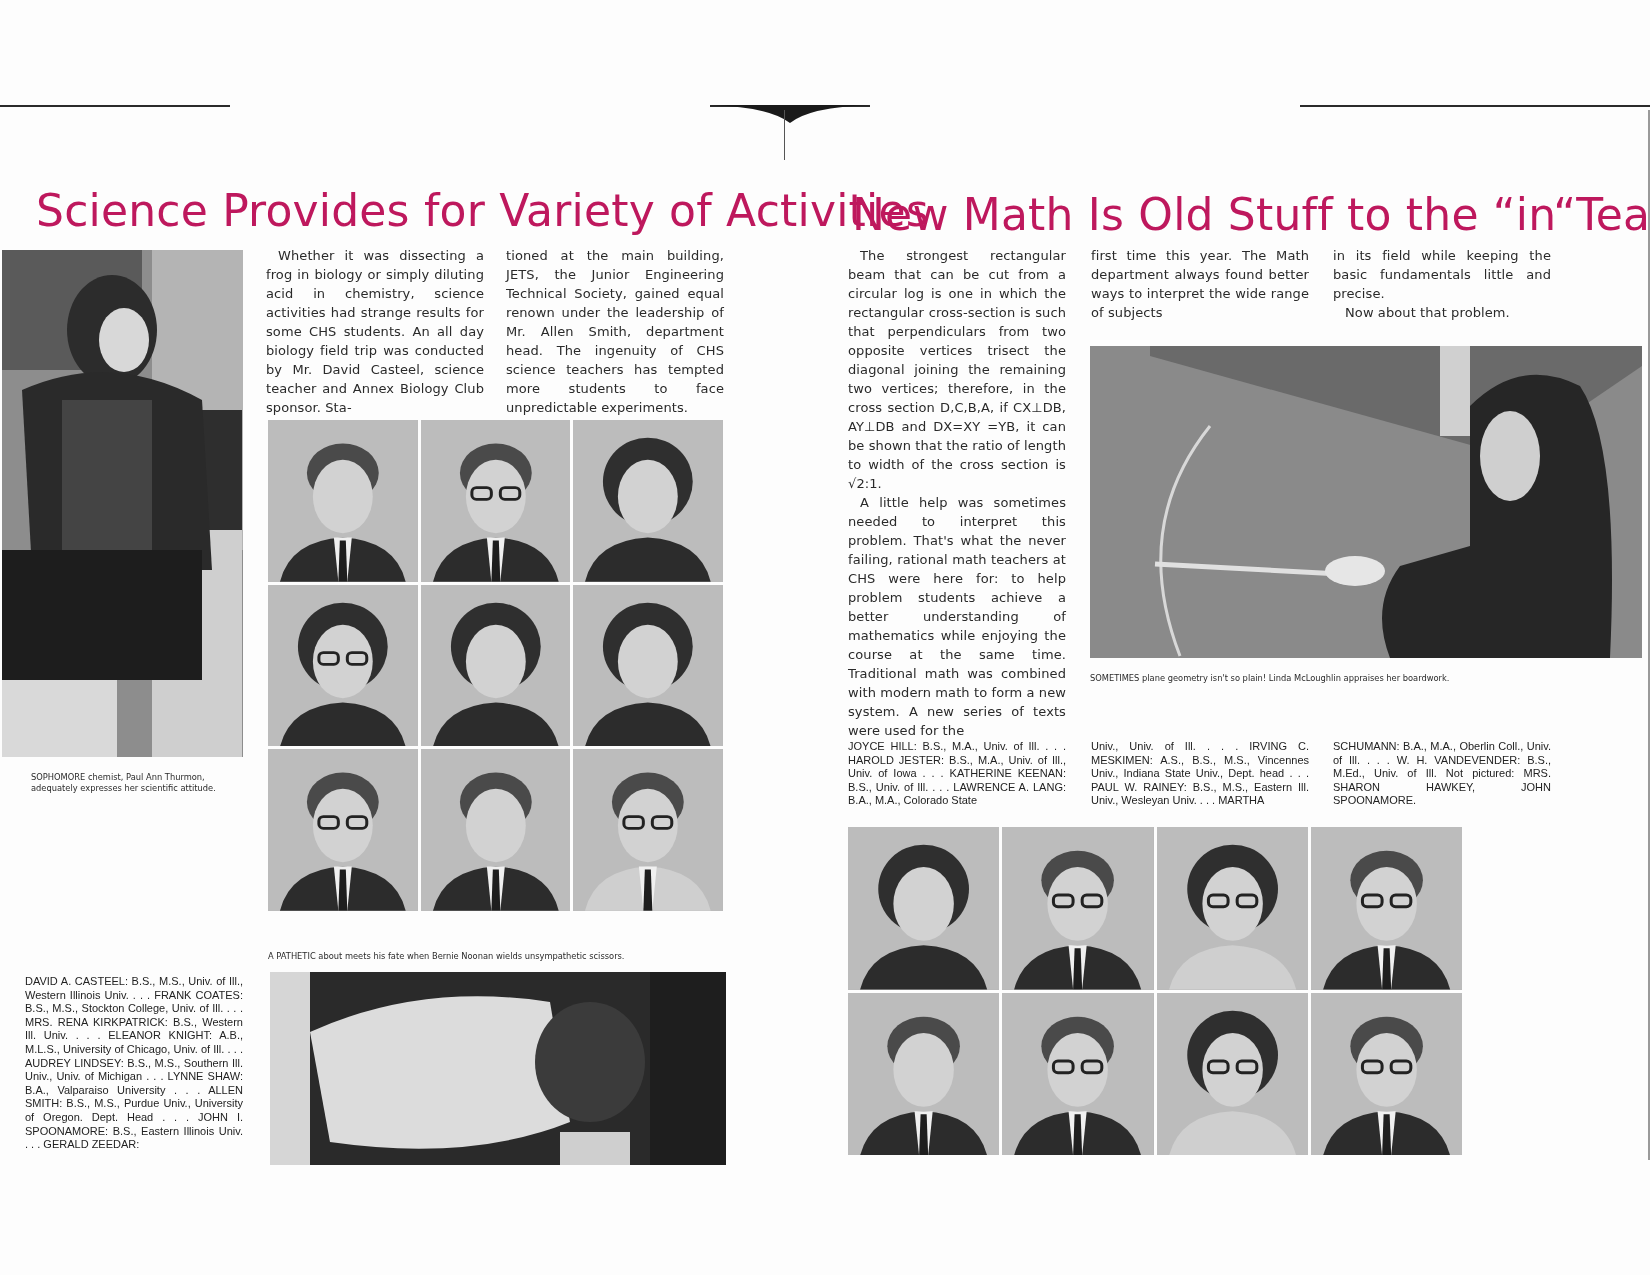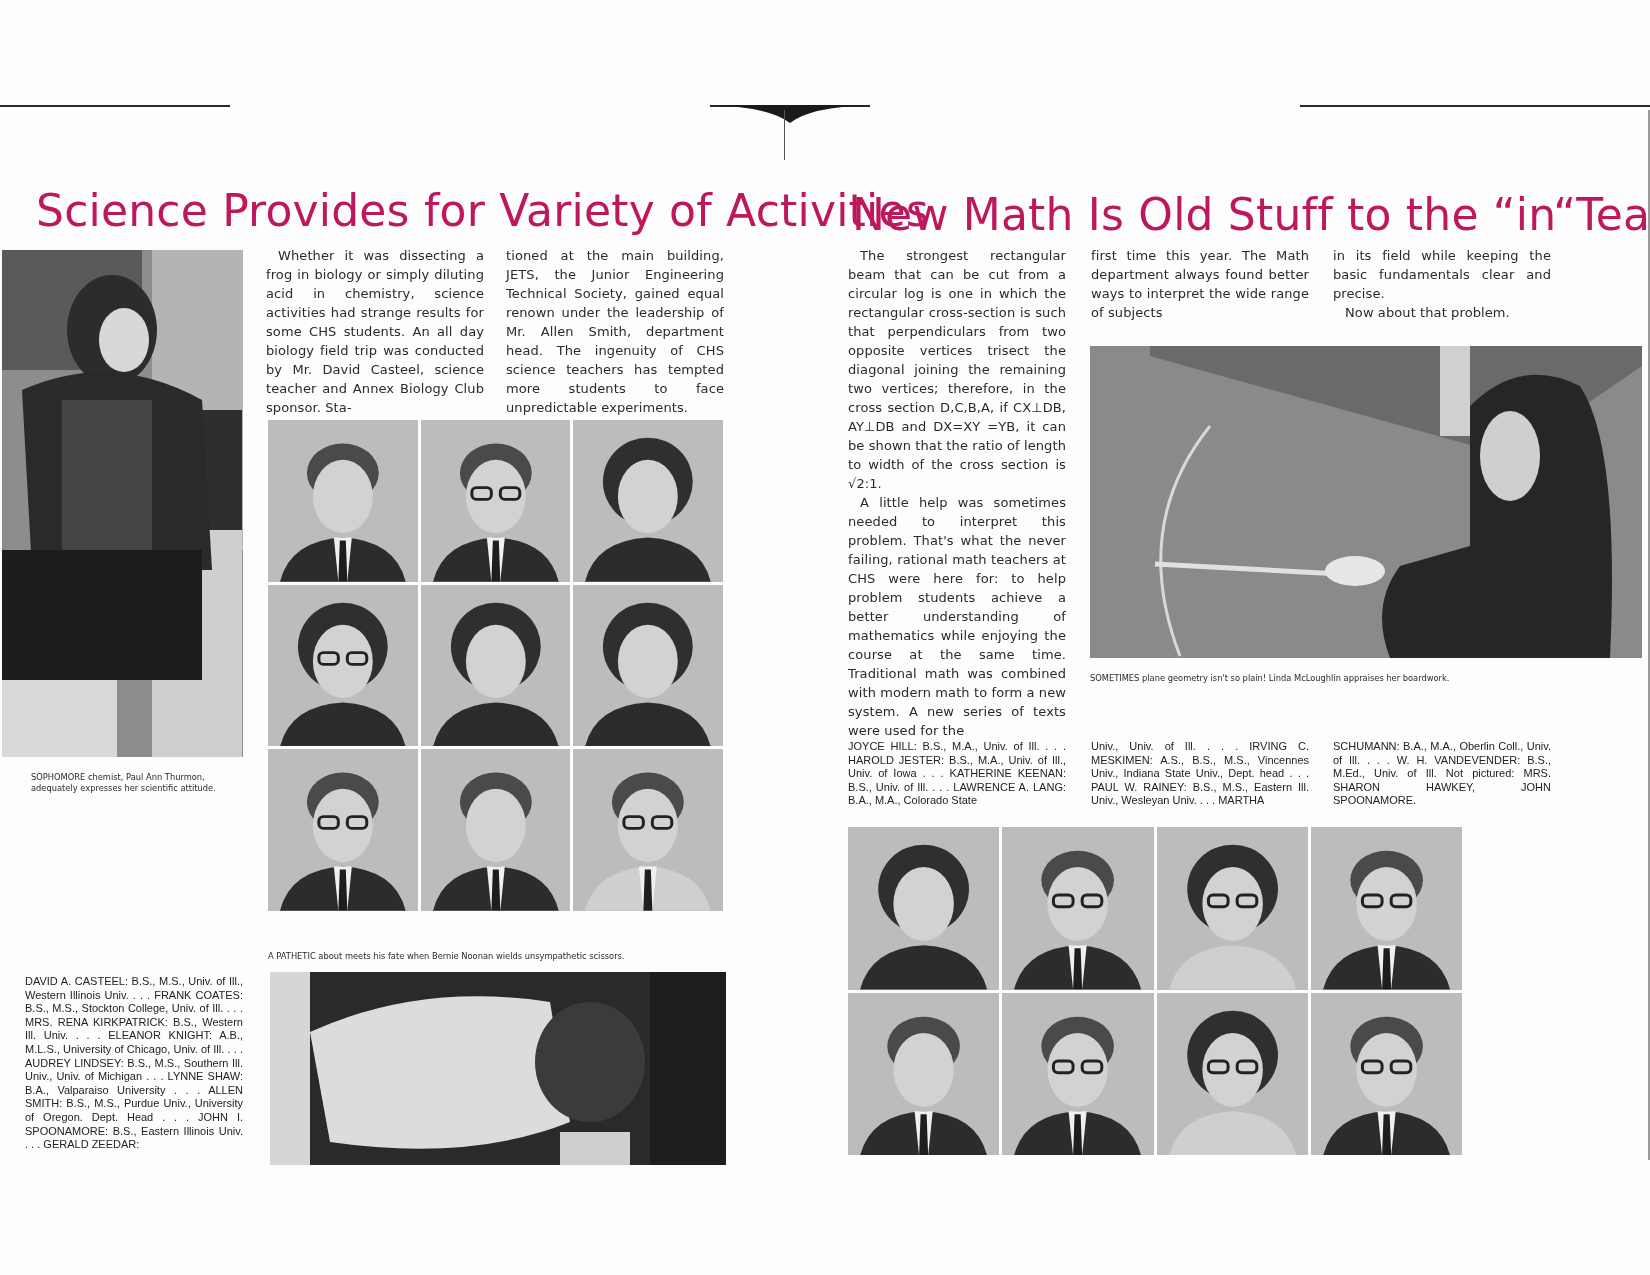--- a/index.html
+++ b/index.html
@@ -195,21 +195,21 @@
 <h1 class="headline" style="left:848px;margin:4px;">New Math Is Old Stuff to the “in“Teachers</h1>
 
 <div class="body-col" style="left:848px;top:246px;width:218px;">
   <p>The strongest rectangular beam that can be cut from a circular log is one in which the rectangular cross-section is such that perpendiculars from two opposite vertices trisect the diagonal joining the remaining two vertices; therefore, in the cross section D,C,B,A, if CX⊥DB, AY⊥DB and DX=XY =YB, it can be shown that the ratio of length to width of the cross section is √2:1.</p>
   <p>A little help was sometimes needed to interpret this problem. That's what the never failing, rational math teachers at CHS were here for: to help problem students achieve a better understanding of mathematics while enjoying the course at the same time. Traditional math was combined with modern math to form a new system. A new series of texts were used for the</p>
 </div>
 <div class="body-col" style="left:1091px;top:246px;width:218px;">
   <p class="noindent">first time this year. The Math department always found better ways to interpret the wide range of subjects</p>
 </div>
 <div class="body-col" style="left:1333px;top:246px;width:218px;">
-  <p class="noindent">in its field while keeping the basic fundamentals clear and precise.</p>
+  <p class="noindent">in its field while keeping the basic fundamentals little and precise.</p>
   <p>Now about that problem.</p>
 </div>
 
 <div class="photo" style="left:1090px;top:346px;width:552px;height:312px;">
   <svg viewBox="0 0 552 312" preserveAspectRatio="none">
     <rect width="552" height="312" fill="#8a8a8a"></rect>
     <path d="M60 0 L552 0 L552 20 L420 110 L60 10 Z" fill="#6a6a6a"></path>
     <rect x="350" y="0" width="30" height="90" fill="#d0d0d0"></rect>
     <path d="M120 80 Q40 180 90 310" stroke="#d8d8d8" stroke-width="3" fill="none"></path>
     <line x1="65" y1="218" x2="250" y2="228" stroke="#e0e0e0" stroke-width="5"></line>

